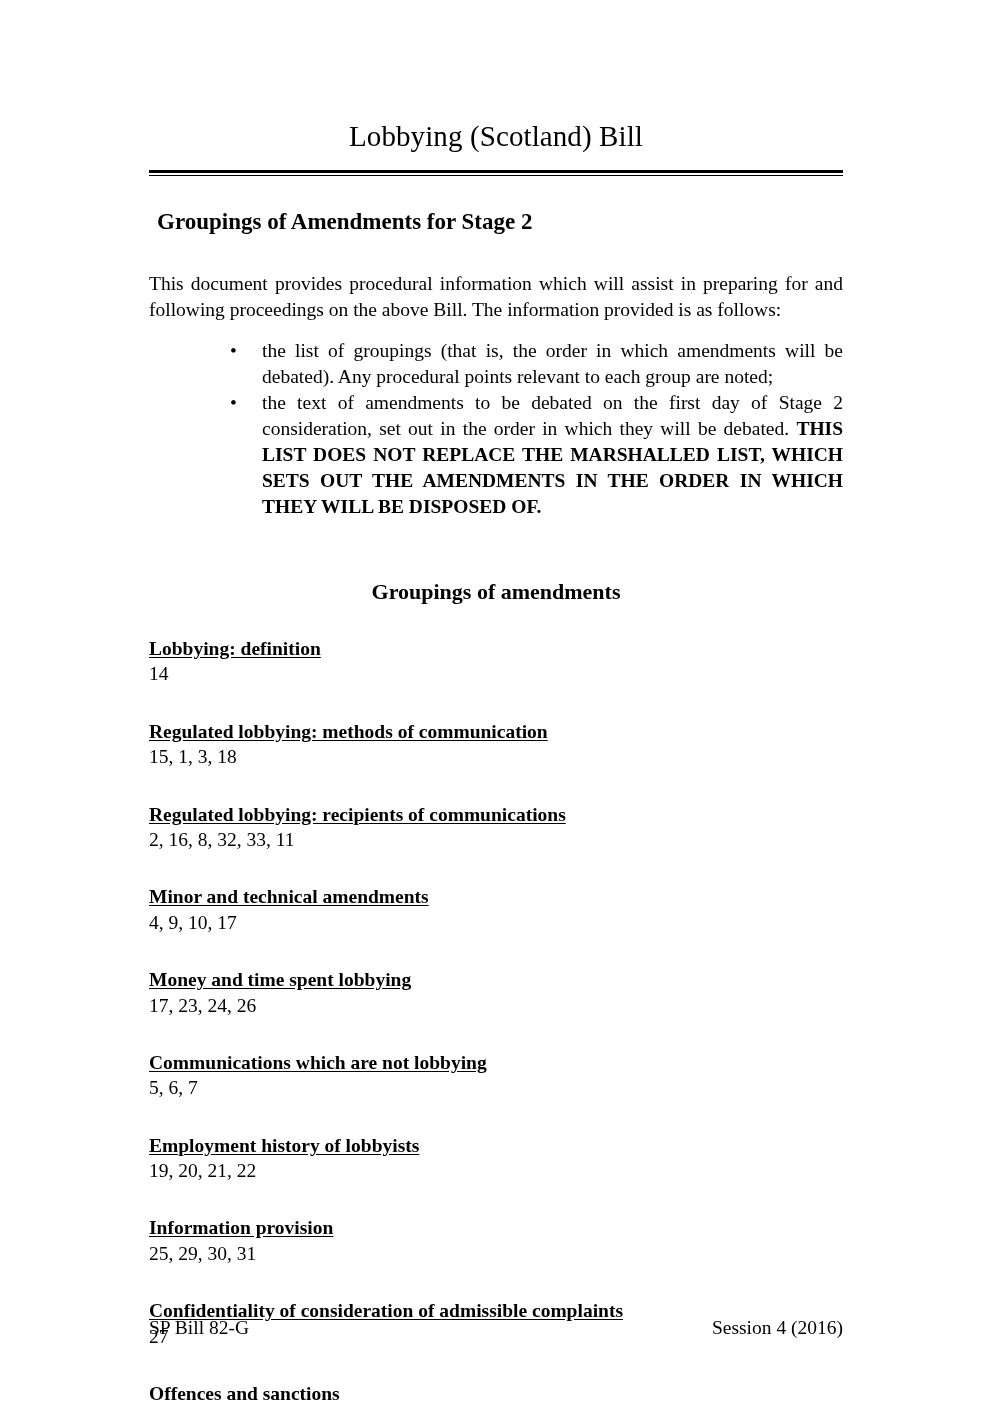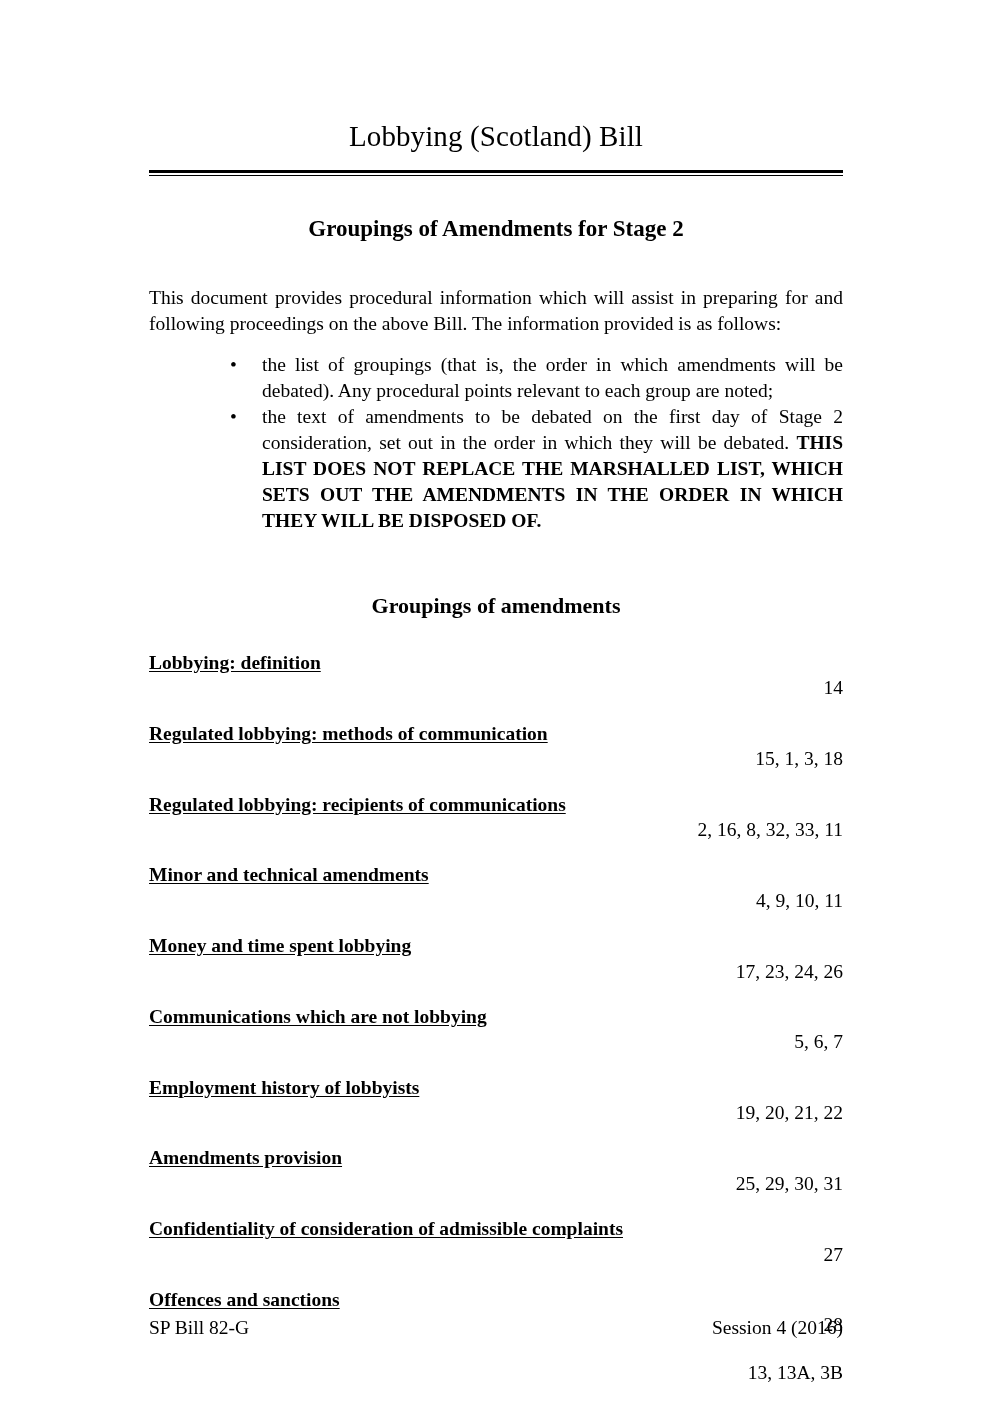--- a/index.html
+++ b/index.html
@@ -41,24 +41,23 @@
   }
   .title-rule {
     margin-top: 17px;
     height: 6px;
     border-top: 3px solid #000;
     border-bottom: 1px solid #000;
     box-sizing: border-box;
   }
 
   .doc-subtitle {
-    text-align: center;
     font-size: 23px;
     font-weight: bold;
-    margin: 15px;
+    margin: 8px;
     padding-top: 25px;
     line-height: 1.15;
   }
 
   
   .intro {
     margin: 0;
     padding-top: 28px;
     font-size: 19.5px;
     line-height: 1.33;
@@ -110,39 +109,38 @@
     list-style: none;
     margin: 0;
     padding: 0;
     padding-top: 24px;
   }
   .group {
     margin: 0;
     padding: 0;
   }
   .group + .group {
-    margin-top: 22px;
+    margin-top: 34px;
   }
   .group-title {
     font-size: 19.5px;
     font-weight: bold;
     text-decoration: underline;
     text-underline-offset: 2px;
     line-height: 1.2;
     margin: 0;
     display: block;
   }
   .group-amendments {
     font-size: 19.5px;
     font-weight: normal;
     line-height: 1.2;
     margin: 0;
     padding-top: 2px;
     display: block;
-    text-align: right;
   }
 
   
   .footer {
     position: absolute;
     left: 149px;
     width: 694px;
     top: 1316px;
     display: flex;
     justify-content: space-between;
@@ -189,36 +187,36 @@
       <li class="group">
         <span class="group-title">Regulated lobbying: methods of communication</span>
         <span class="group-amendments">15, 1, 3, 18</span>
       </li>
       <li class="group">
         <span class="group-title">Regulated lobbying: recipients of communications</span>
         <span class="group-amendments">2, 16, 8, 32, 33, 11</span>
       </li>
       <li class="group">
         <span class="group-title">Minor and technical amendments</span>
-        <span class="group-amendments">4, 9, 10, 11</span>
+        <span class="group-amendments">4, 9, 10, 17</span>
       </li>
       <li class="group">
         <span class="group-title">Money and time spent lobbying</span>
         <span class="group-amendments">17, 23, 24, 26</span>
       </li>
       <li class="group">
         <span class="group-title">Communications which are not lobbying</span>
         <span class="group-amendments">5, 6, 7</span>
       </li>
       <li class="group">
         <span class="group-title">Employment history of lobbyists</span>
         <span class="group-amendments">19, 20, 21, 22</span>
       </li>
       <li class="group">
-        <span class="group-title">Amendments provision</span>
+        <span class="group-title">Information provision</span>
         <span class="group-amendments">25, 29, 30, 31</span>
       </li>
       <li class="group">
         <span class="group-title">Confidentiality of consideration of admissible complaints</span>
         <span class="group-amendments">27</span>
       </li>
       <li class="group">
         <span class="group-title">Offences and sanctions</span>
         <span class="group-amendments">28</span>
       </li>

